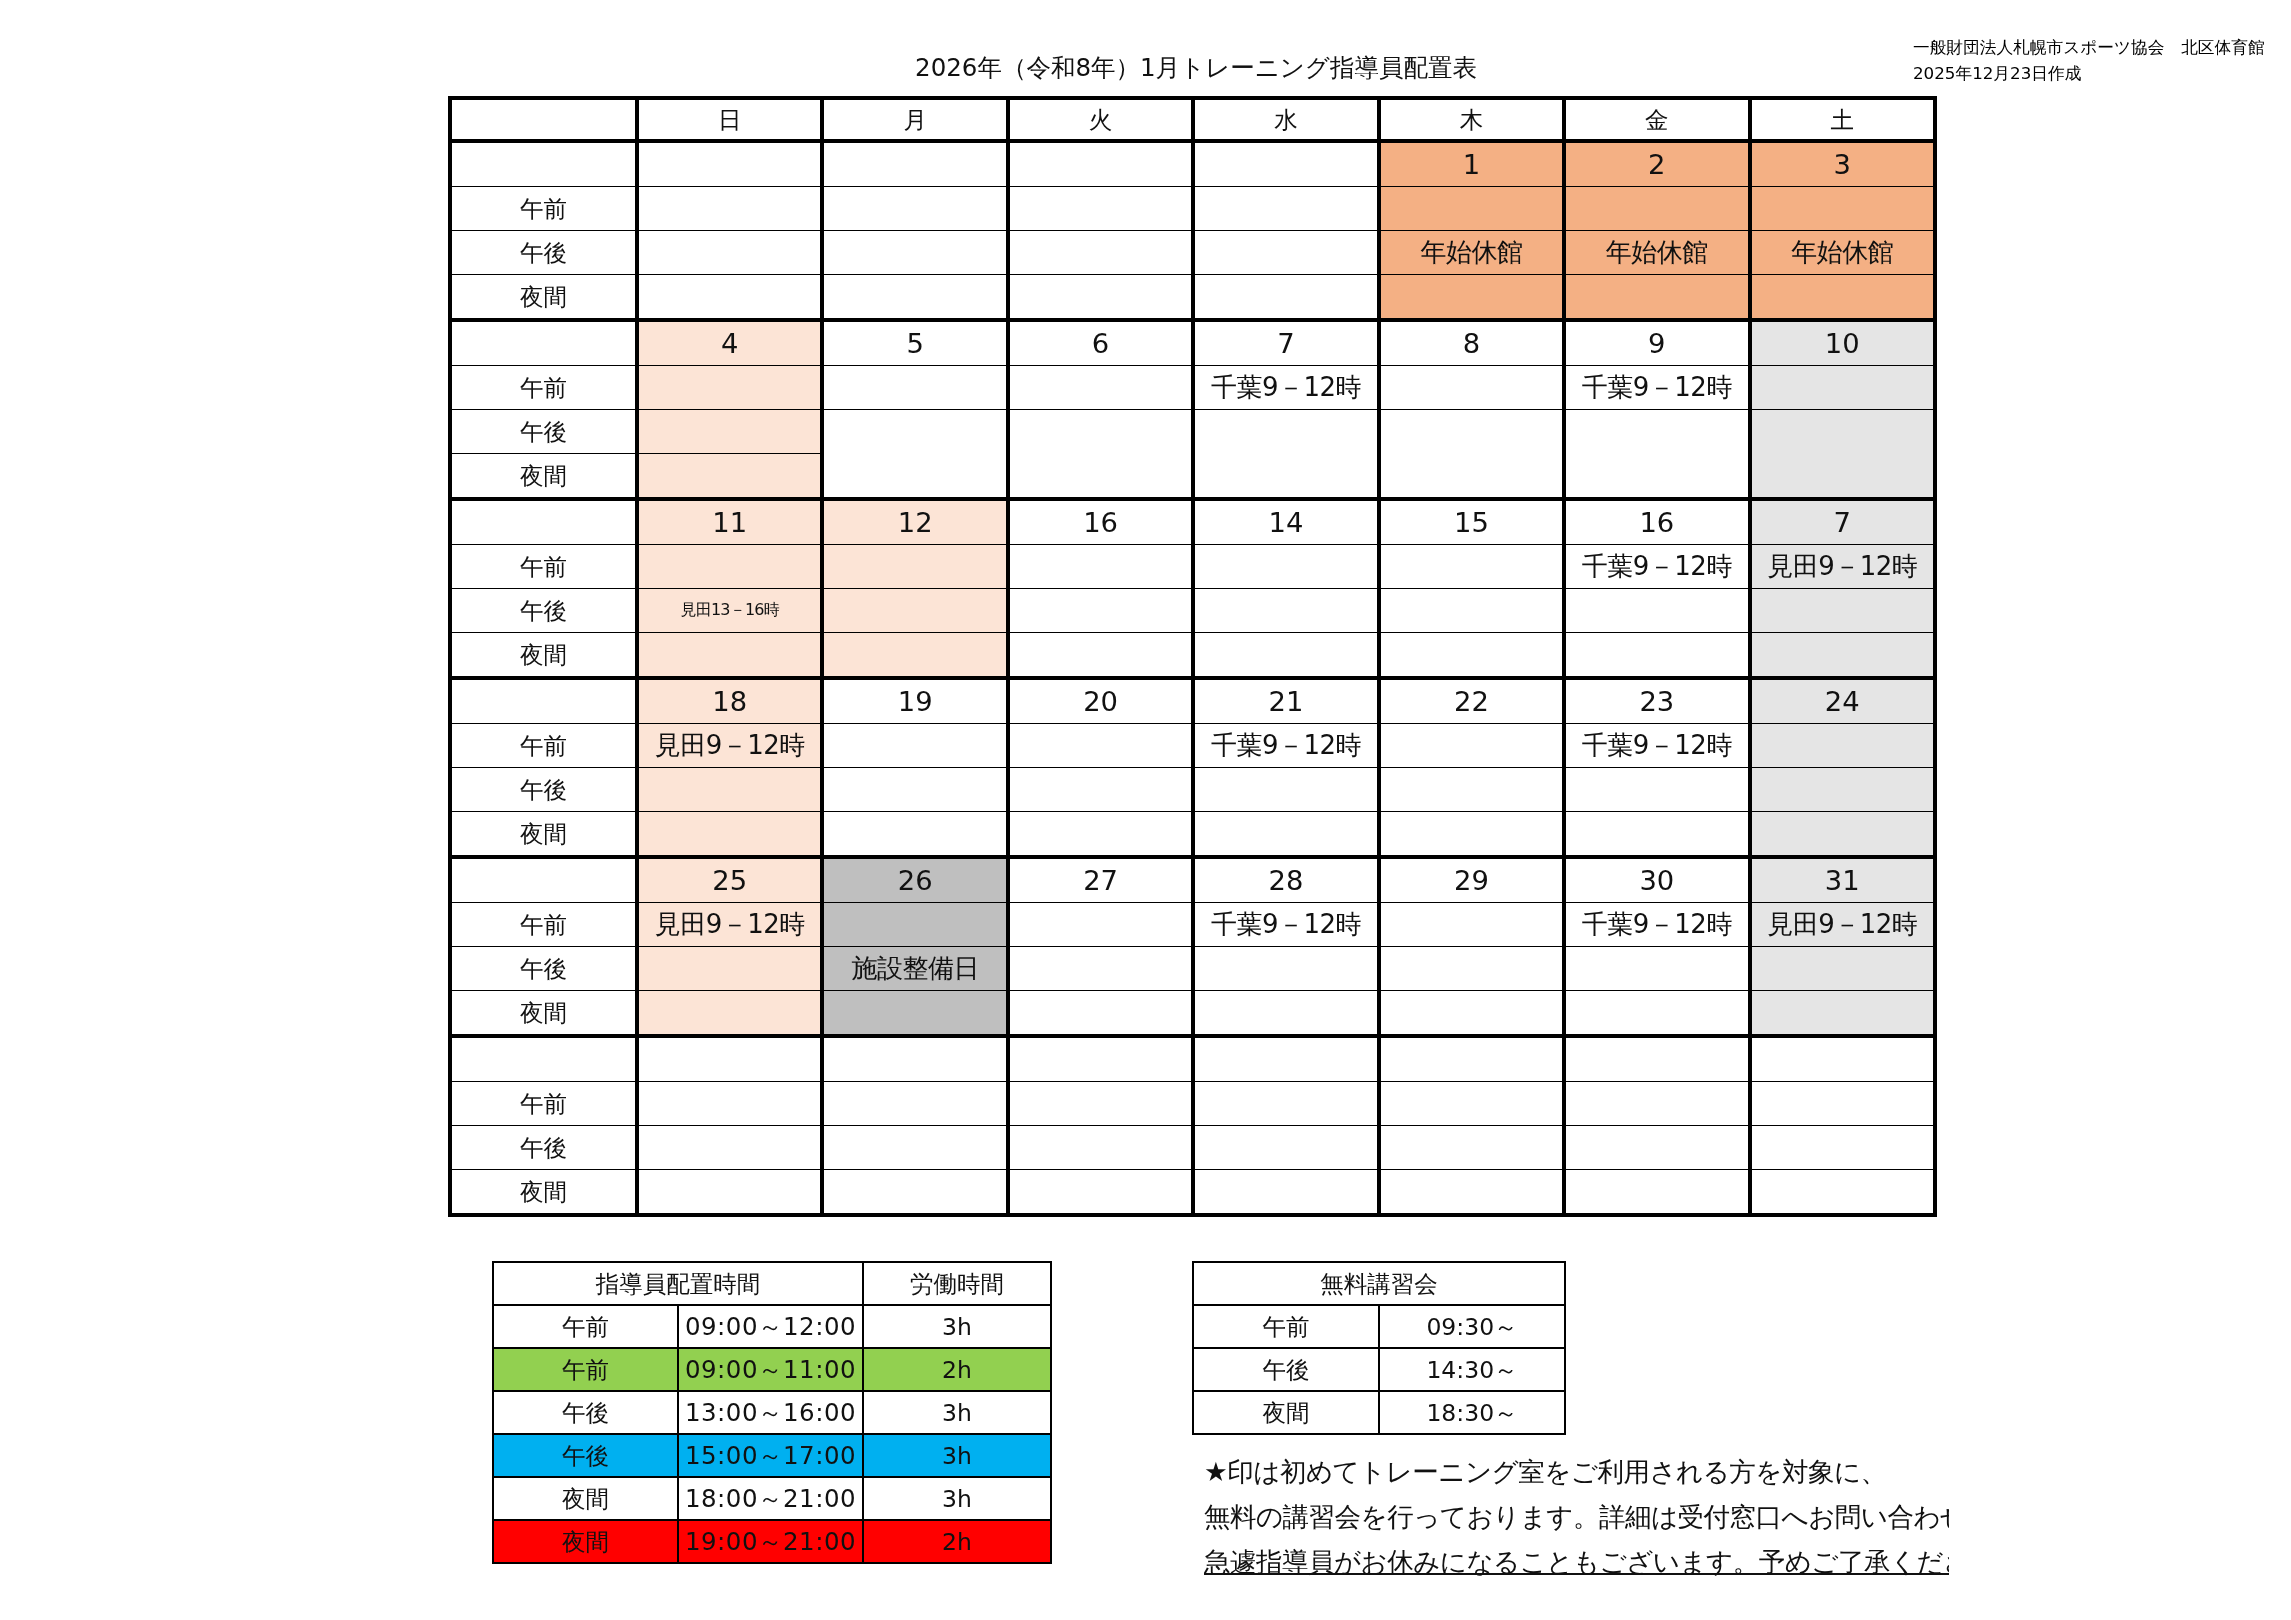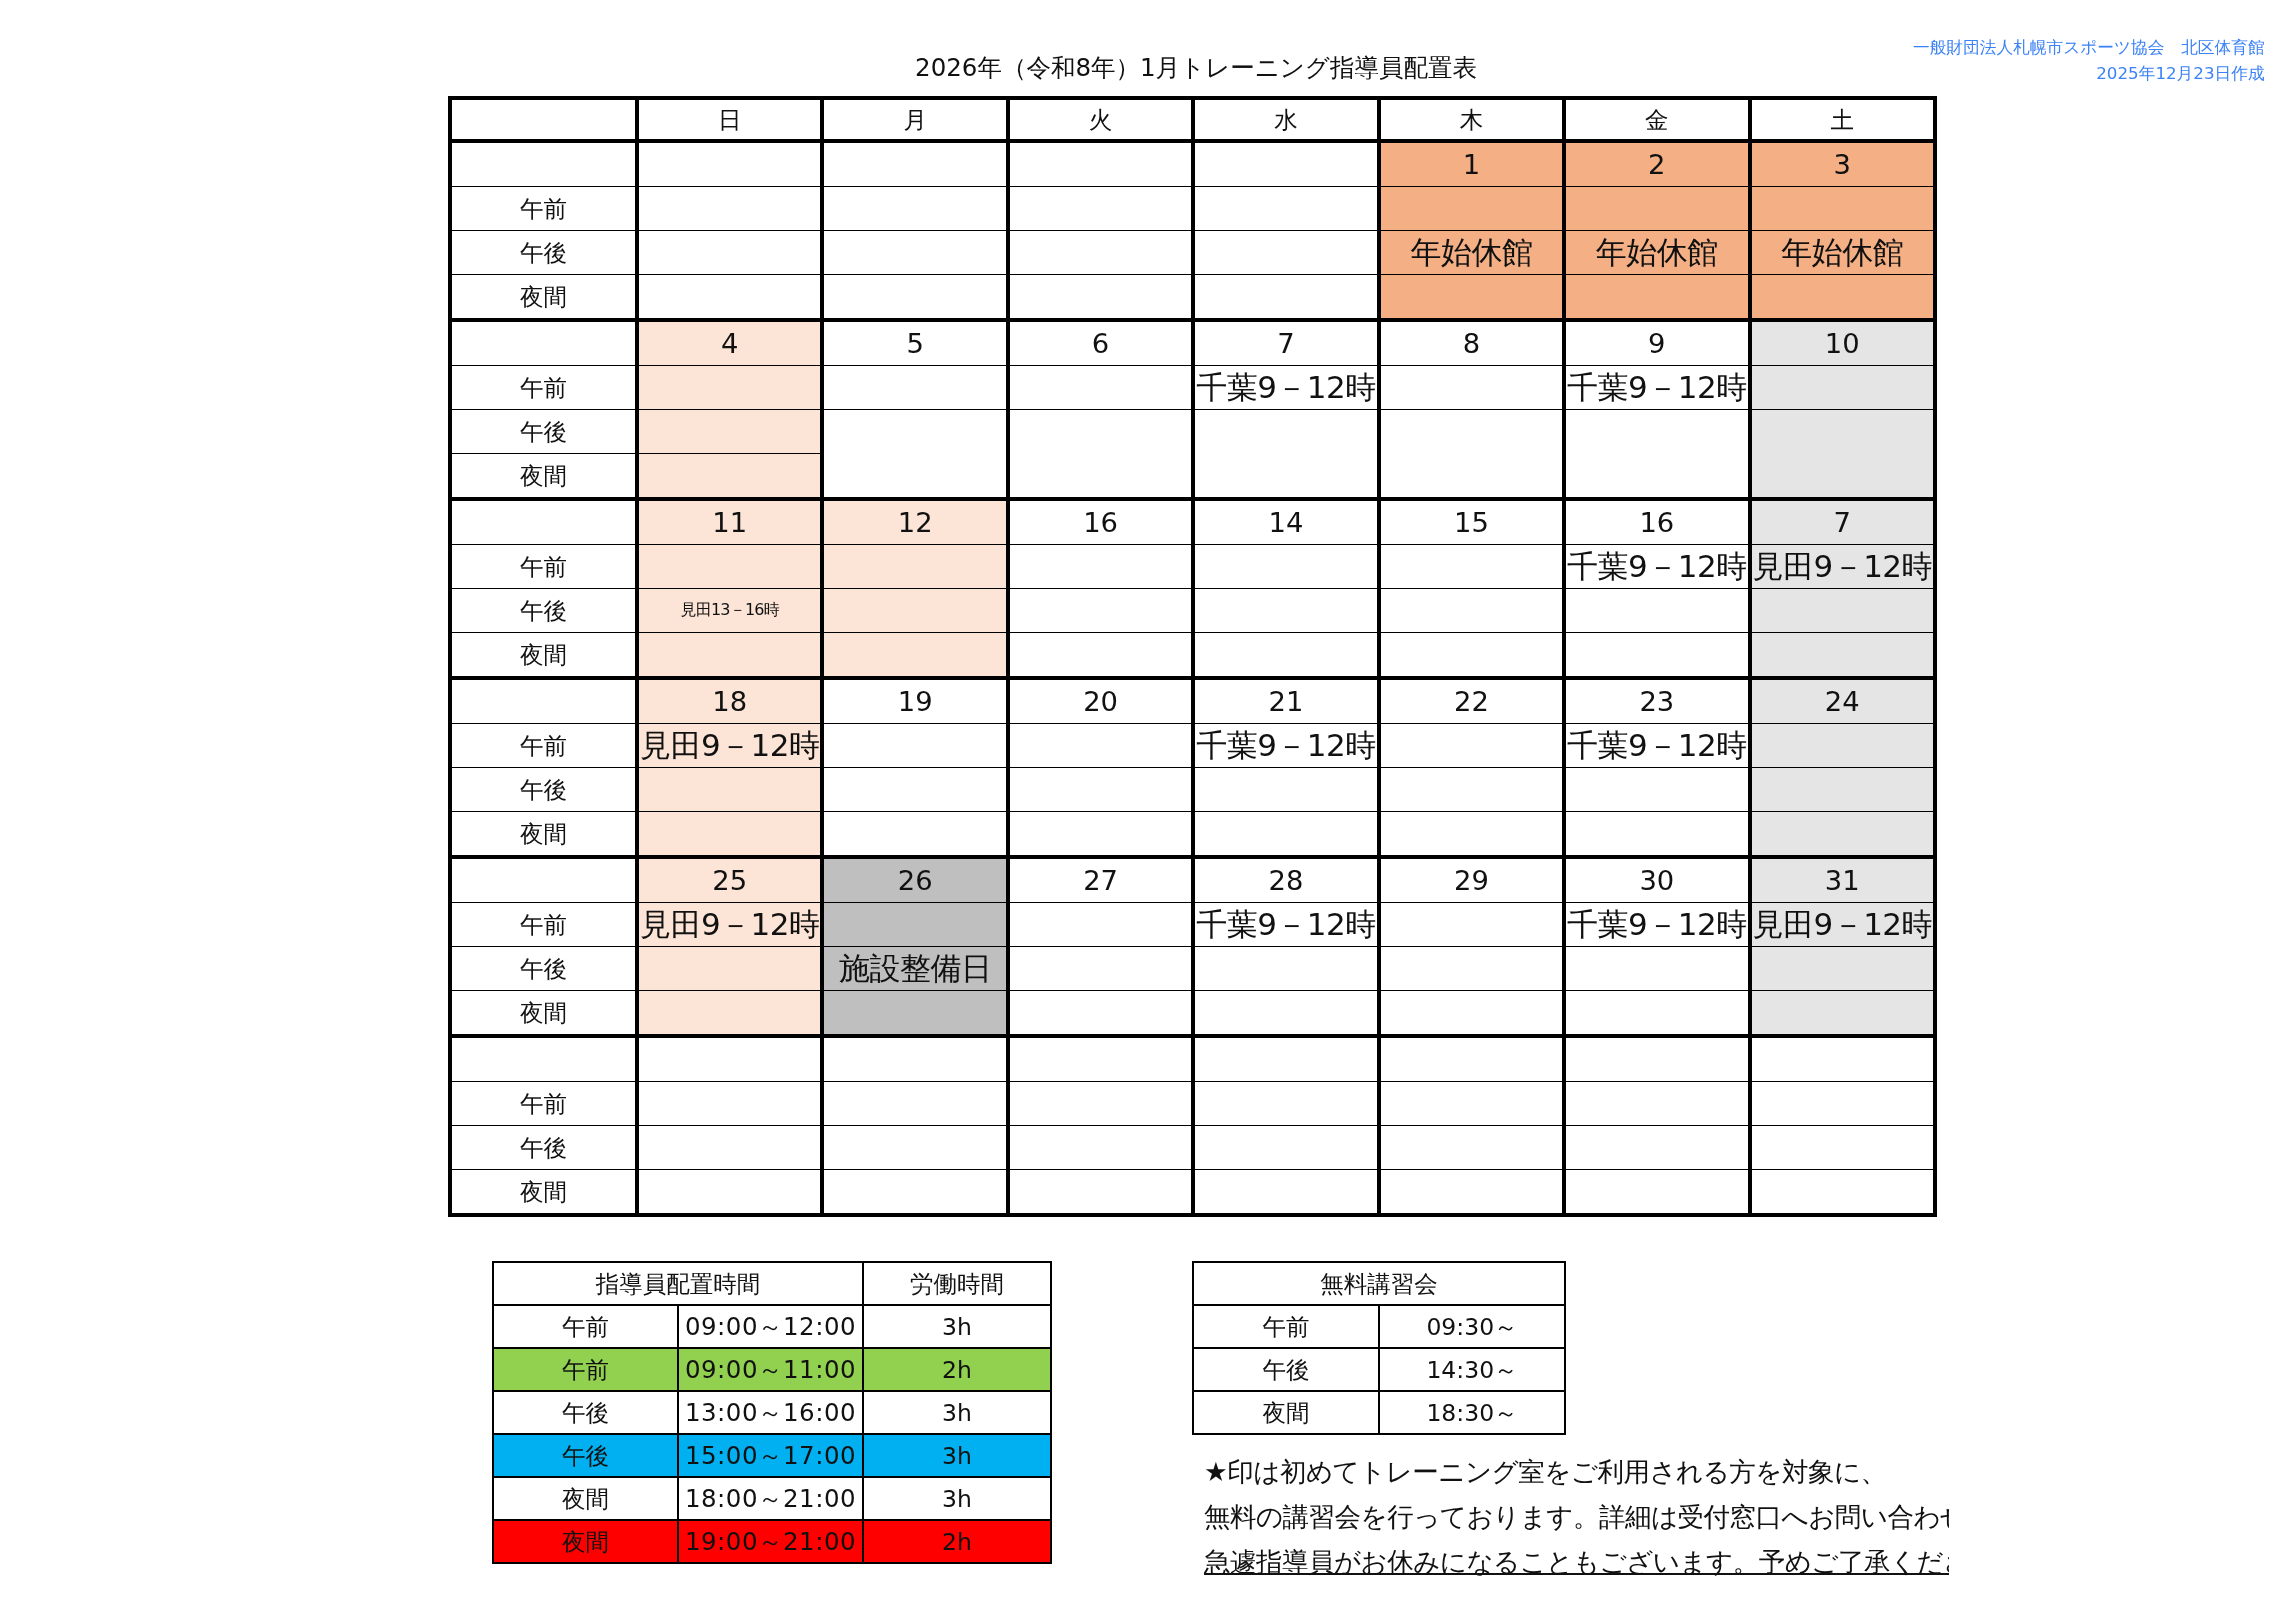--- a/index.html
+++ b/index.html
@@ -1,32 +1,32 @@
 <!DOCTYPE html>
 <html><head>
 <meta charset="utf-8">
 <style>
   html, body { margin:0; padding:0; background:#ffffff; }
   body { width:2292px; height:1620px; position:relative; overflow:hidden;
          font-family:"DejaVu Sans","Liberation Sans",sans-serif; color:#111; }
-  .corner { position:absolute; right:27.4px; top:35px; text-align:right; color:#3b82f6;
+  .corner { position:absolute; right:27.4px; top:35px; color:#000000;
             font-size:16.7px; line-height:25.5px; }
   .title { position:absolute; left:0; width:2392px; top:51px; text-align:center; font-size:24.5px; }
   
   .cal { position:absolute; left:448px; top:96px; width:1489px; border-collapse:collapse;
          table-layout:fixed; }
   .cal td { border-left:4.9px solid #000; border-right:4.9px solid #000; padding:0; text-align:center;
             vertical-align:middle; height:43px; font-size:24.5px; overflow:hidden; white-space:nowrap; }
   .cal col.lab { width:187px; }
   .cal tr.hdr td { border-top:4.9px solid #000; border-bottom:4.9px solid #000; height:39px; font-size:23.5px; }
   .cal tr.daynum td { border-top:4.9px solid #000; border-bottom:1.5px solid #000; font-size:27.4px; }
   .cal tr.slot td { border-bottom:1.5px solid #000; }
   .cal tr.slot.last td { border-bottom:4.9px solid #000; }
   .cal td.lab { font-size:23.5px; }
-  .cal td.entry { font-size:31px; letter-spacing:-0.5px; }
+  .cal td.entry { font-size:26px; letter-spacing:-0.5px; }
   .cal td.small { font-size:16px; letter-spacing:-0.8px; }
   .sun { background:#FCE4D6; }
   .sat { background:#e5e5e5; }
   .hol { background:#F4B084; }
   .gray { background:#BFBFBF; }
   
   .legend { position:absolute; left:451px; top:1261px; width:559px; border-collapse:collapse;
             table-layout:fixed;margin-left:41px; }
   .legend td { border:2px solid #000; height:41px; text-align:center; font-size:23.5px; padding:0;
                white-space:nowrap; }

